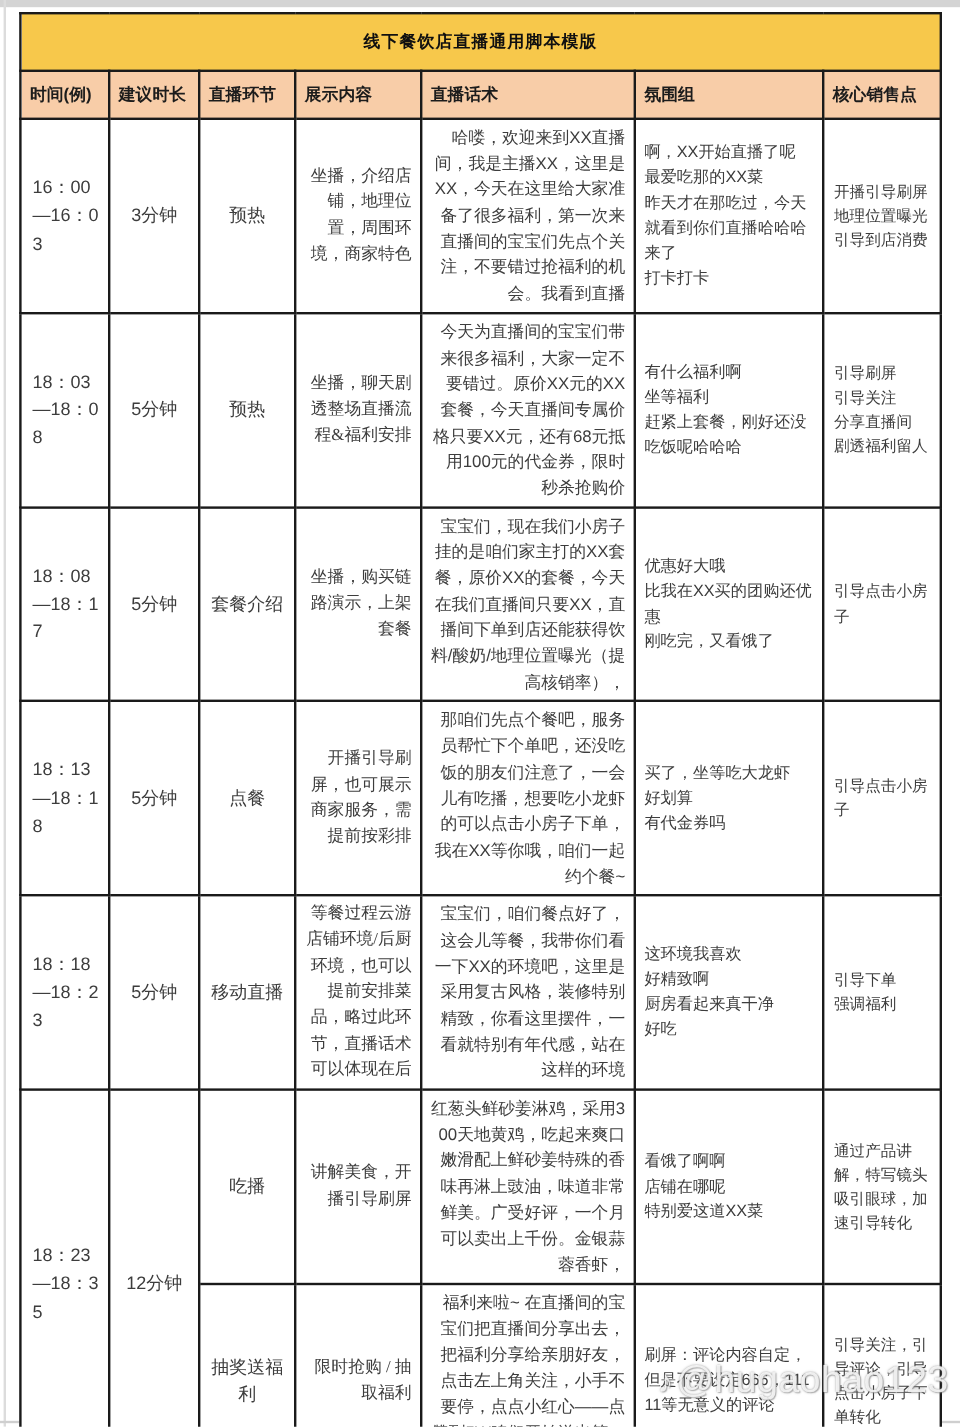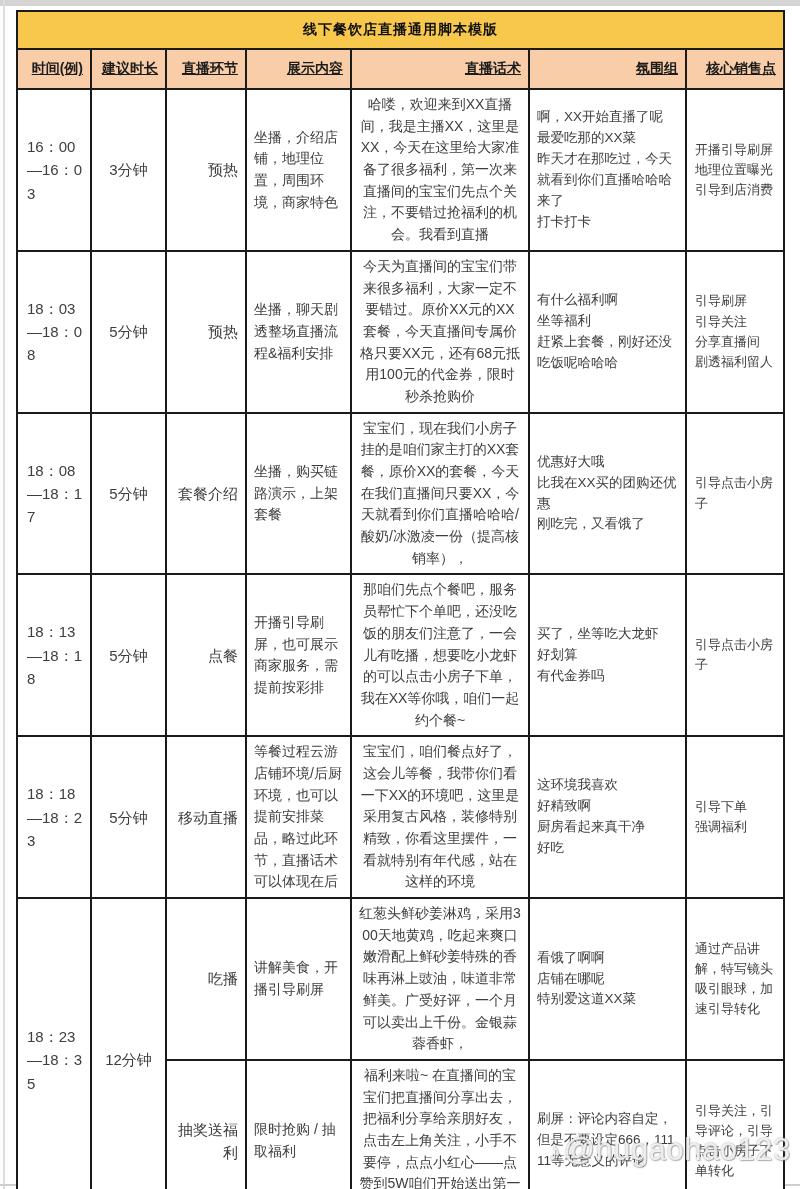--- a/index.html
+++ b/index.html
@@ -39,29 +39,28 @@
     font-weight:bold;
     text-align:center;
     letter-spacing:1px;
     padding:2px;
   }
   .header-cell{
     background:var(--header-bg,#f8cda8);
     color:#1c1c1c;
     font-size:16px;
     font-weight:bold;
-    text-align:right;
+    text-align:left;
     padding:2px 1px;
-    text-decoration:underline;
   }
   td.time-cell{white-space:pre-line;text-align:left;padding-left:9px;font-size:15px;border-radius:11px;}
   td.duration-cell{text-align:center;font-size:15px;margin-top:16px;}
-  td.stage-cell{text-align:right;font-size:15px;}
-  td.display-cell{text-align:left;}
-  td.script-cell{text-align:center;}
+  td.stage-cell{text-align:center;font-size:15px;}
+  td.display-cell{text-align:right;font-family:Liberation Serif, serif;}
+  td.script-cell{text-align:right;}
   td.ambience-cell{white-space:pre-line;text-align:left;font-size:13.5px;}
   td.selling-cell{white-space:pre-line;text-align:left;font-size:13px;padding:3px 8px;}
   .watermark{
     position:absolute;
     left:548px;top:1132px;
     width:250px;
     font-size:31px;
     font-weight:normal;
     color:rgba(255,255,255,0.82);
     text-shadow:0 0 2px rgba(140,140,140,0.85), 1px 1px 1px rgba(120,120,120,0.5);
@@ -82,21 +81,21 @@
     <col style="width:74px">
       <col style="width:75px">
       <col style="width:80px">
     <col style="width:105px">
       <col style="width:178px">
       <col style="width:157px">
       <col style="width:98px">
   </colgroup>
 
   <tbody>
-      <tr style="height:38px">
+      <tr style="height:48px">
     <td class="title-cell" colspan="7">线下餐饮店直播通用脚本模版</td>
   </tr>
 
   <tr style="height:40px">
     <td class="header-cell">时间(例)</td>
     <td class="header-cell">建议时长</td>
     <td class="header-cell">直播环节</td>
     <td class="header-cell">展示内容</td>
     <td class="header-cell">直播话术</td>
     <td class="header-cell">氛围组</td>
@@ -132,21 +131,21 @@
 引导关注
 分享直播间
 剧透福利留人</td>
   </tr>
 
   <tr style="height:145px">
     <td class="time-cell">18：08—18：17</td>
     <td class="duration-cell">5分钟</td>
     <td class="stage-cell">套餐介绍</td>
     <td class="display-cell">坐播，购买链路演示，上架套餐</td>
-    <td class="script-cell">宝宝们，现在我们小房子挂的是咱们家主打的XX套餐，原价XX的套餐，今天在我们直播间只要XX，今天就看到你们直播哈哈哈/酸奶/冰激凌一份（提高核销率），</td>
+    <td class="script-cell">宝宝们，现在我们小房子挂的是咱们家主打的XX套餐，原价XX的套餐，今天在我们直播间只要XX，直播间下单到店还能获得饮料/酸奶/地理位置曝光（提高核销率），</td>
     <td class="ambience-cell">优惠好大哦
 比我在XX买的团购还优惠
 刚吃完，又看饿了</td>
     <td class="selling-cell">引导点击小房子</td>
   </tr>
 
   <tr style="height:143px">
     <td class="time-cell">18：13—18：18</td>
     <td class="duration-cell">5分钟</td>
     <td class="stage-cell">点餐</td>

